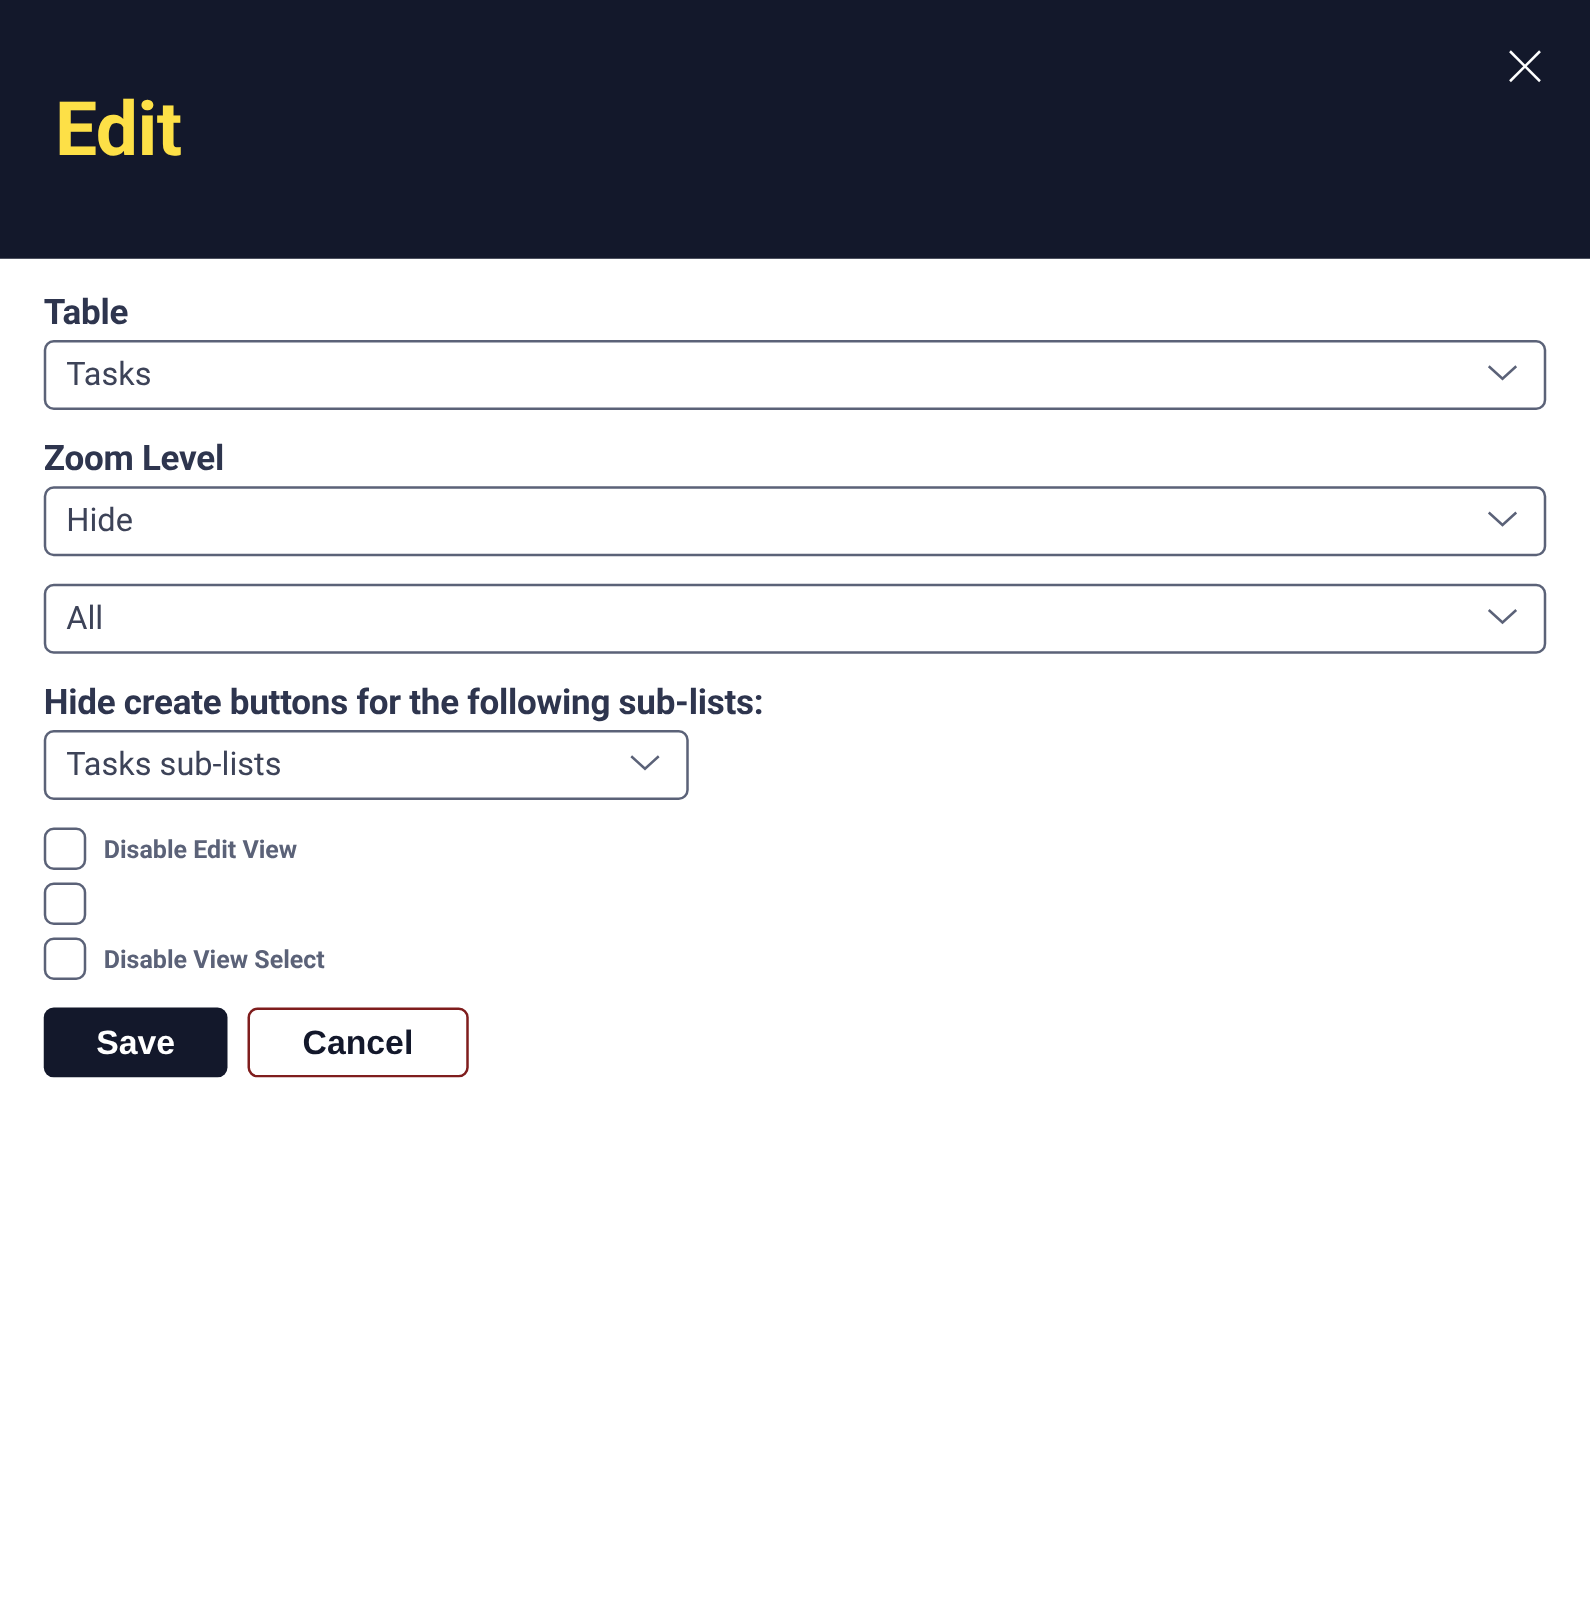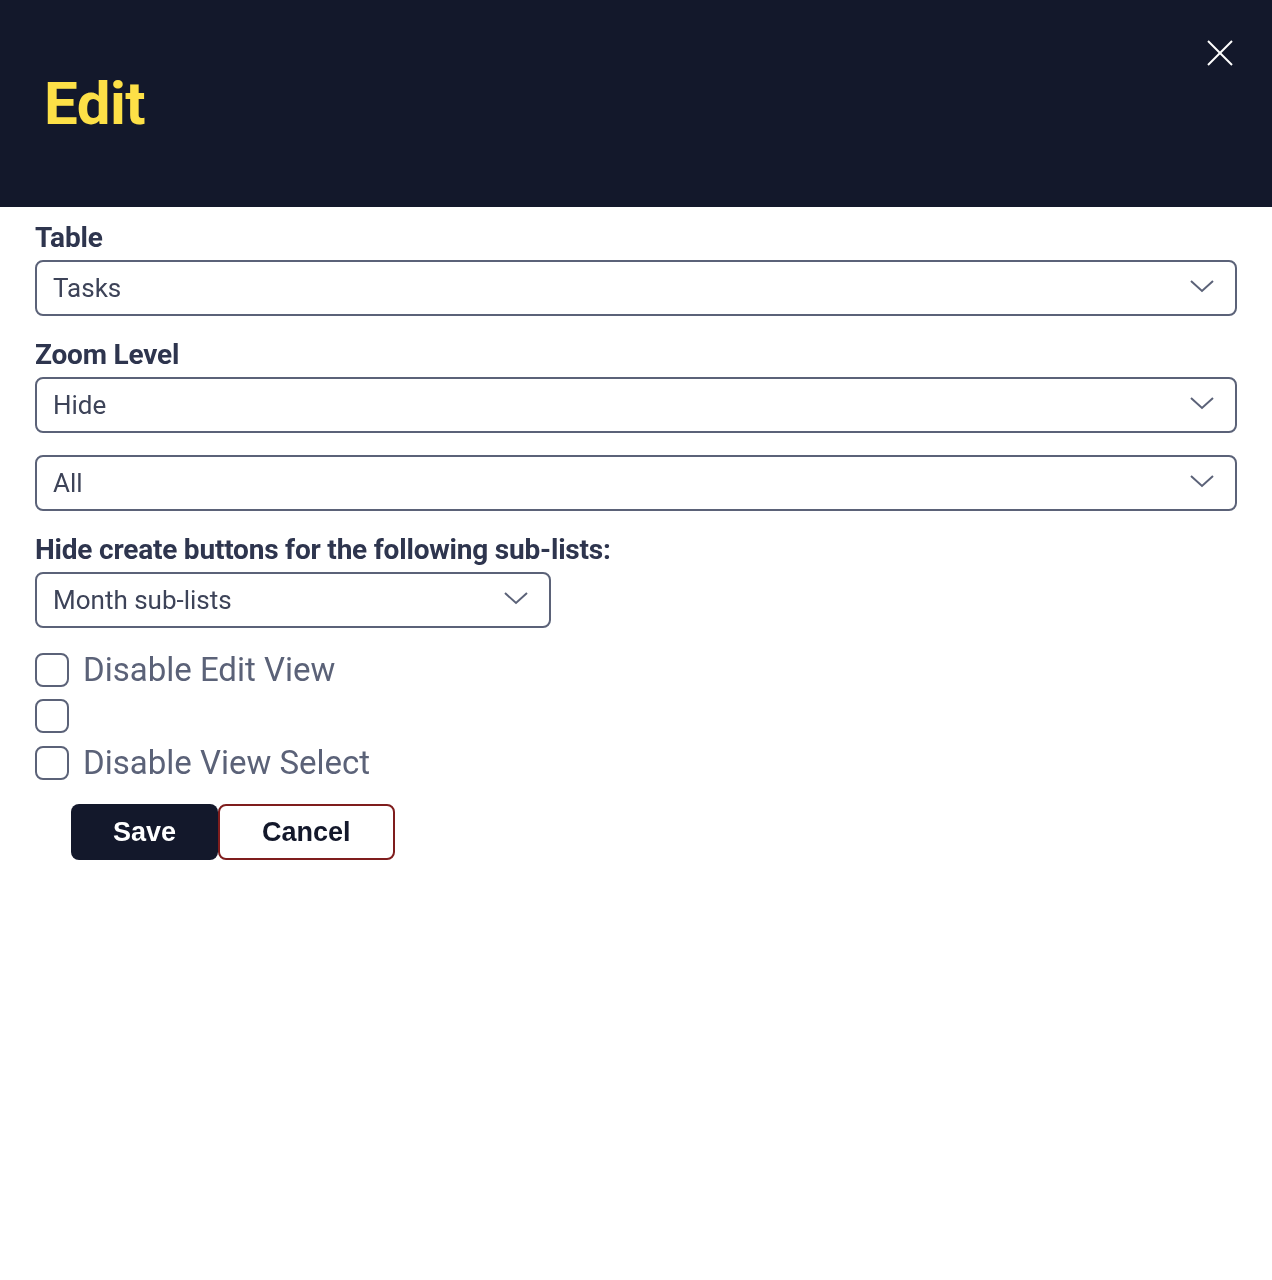--- a/index.html
+++ b/index.html
@@ -37,21 +37,21 @@
     border: none;
   }
   .close-btn svg { stroke: #fff; stroke-width: 2; }
   .content {
     padding: 10px 35px 0 35px;
   }
   .field-label {
     font-size: 28px;
     font-weight: 700;
     color: #2e354e;
-    margin-top: 4px;
+    margin-top: 16px;
     margin-bottom: 6px;
     letter-spacing: -0.2px;
   }
   .select {
     width: 100%;
     border: 2px solid #5b6278;
     border-radius: 8px;
     height: 56px;
     display: flex;
     align-items: center;
@@ -111,29 +111,28 @@
   .checkbox {
     width: 34px;
     height: 34px;
     border: 2px solid #5b6278;
     border-radius: 8px;
     cursor: pointer;
     background: #fff;
     flex-shrink: 0;
   }
   .checkbox-label {
-    font-size: 33px;
-    font-weight: 400;
+    font-size: 20px;
+    font-weight: 700;
     color: #5b6278;
   }
   .buttons {
     display: flex;
-    gap: 0;
+    gap: 16px;
     margin-top: 22px;
-    margin-left: 36px;
   }
   .btn {
     height: 56px;
     border-radius: 8px;
     font-size: 27px;
     font-weight: 700;
     padding: 0 42px;
     cursor: pointer;
     display: flex;
     align-items: center;
@@ -192,21 +191,21 @@
     <span class="select-value">All</span>
     <span class="chevron">
       <svg width="26" height="16" viewBox="0 0 26 16">
           <polyline points="2,3 13,13 24,3"></polyline>
         </svg>
     </span>
   </div>
 
   <div class="field-label">Hide create buttons for the following sub-lists:</div>
   <div class="select narrow">
-    <span class="select-value">Month sub-lists</span>
+    <span class="select-value">Tasks sub-lists</span>
     <span class="chevron">
       <svg width="26" height="16" viewBox="0 0 26 16">
           <polyline points="2,3 13,13 24,3"></polyline>
         </svg>
     </span>
   </div>
 
 
   <div class="checkbox-row">
     <div class="checkbox"></div>

